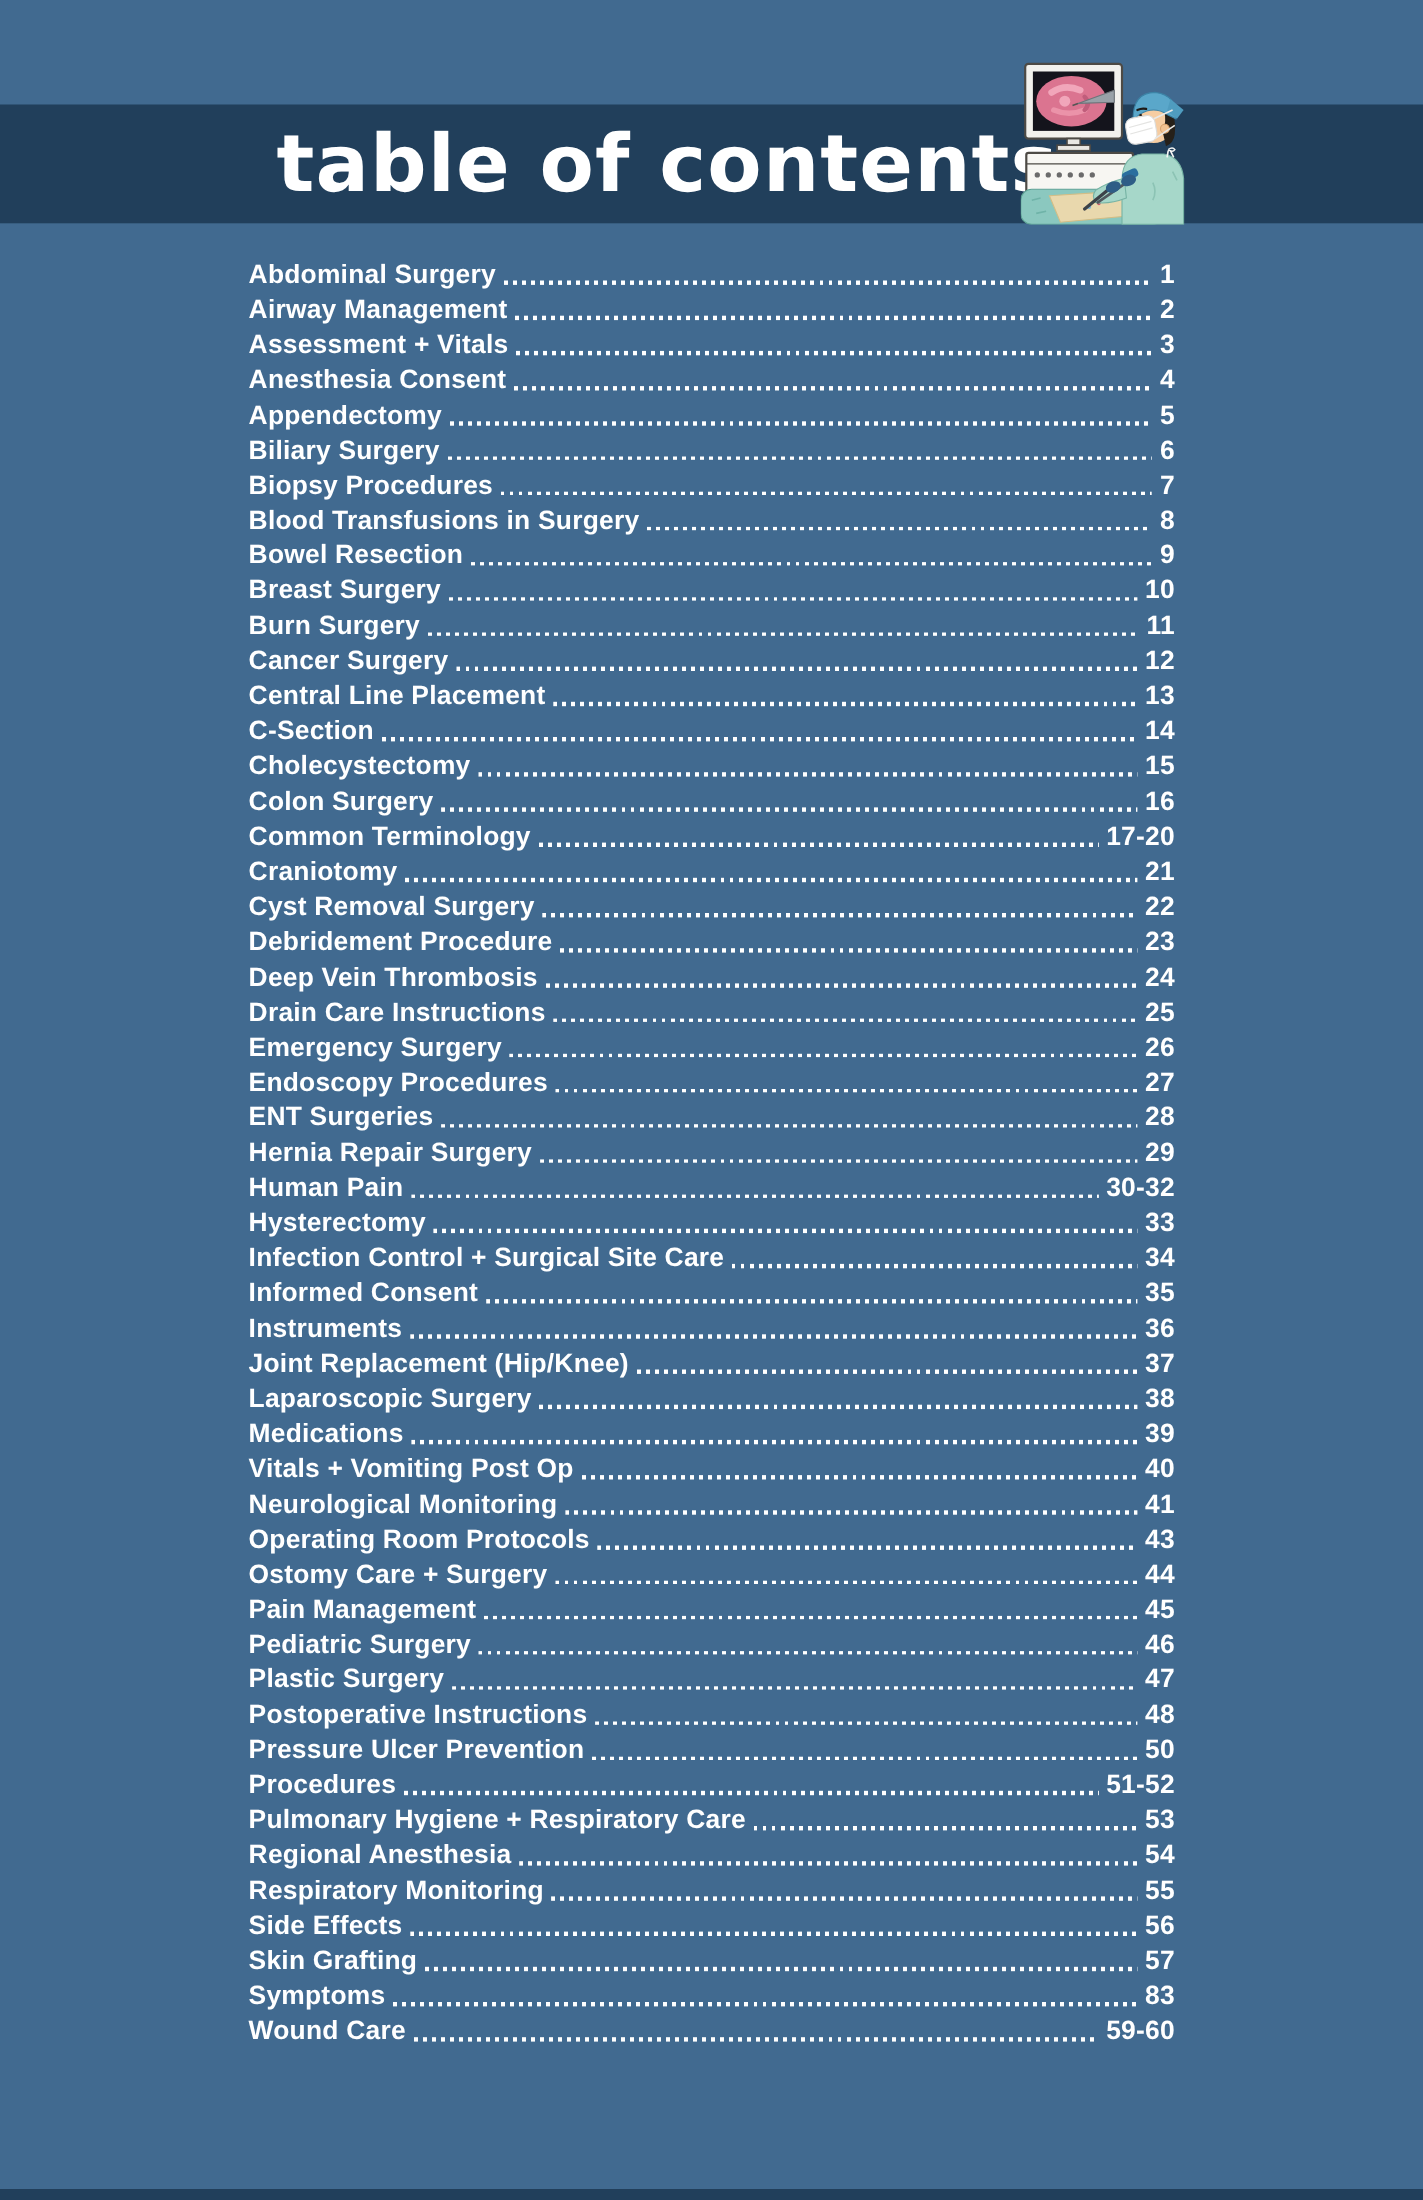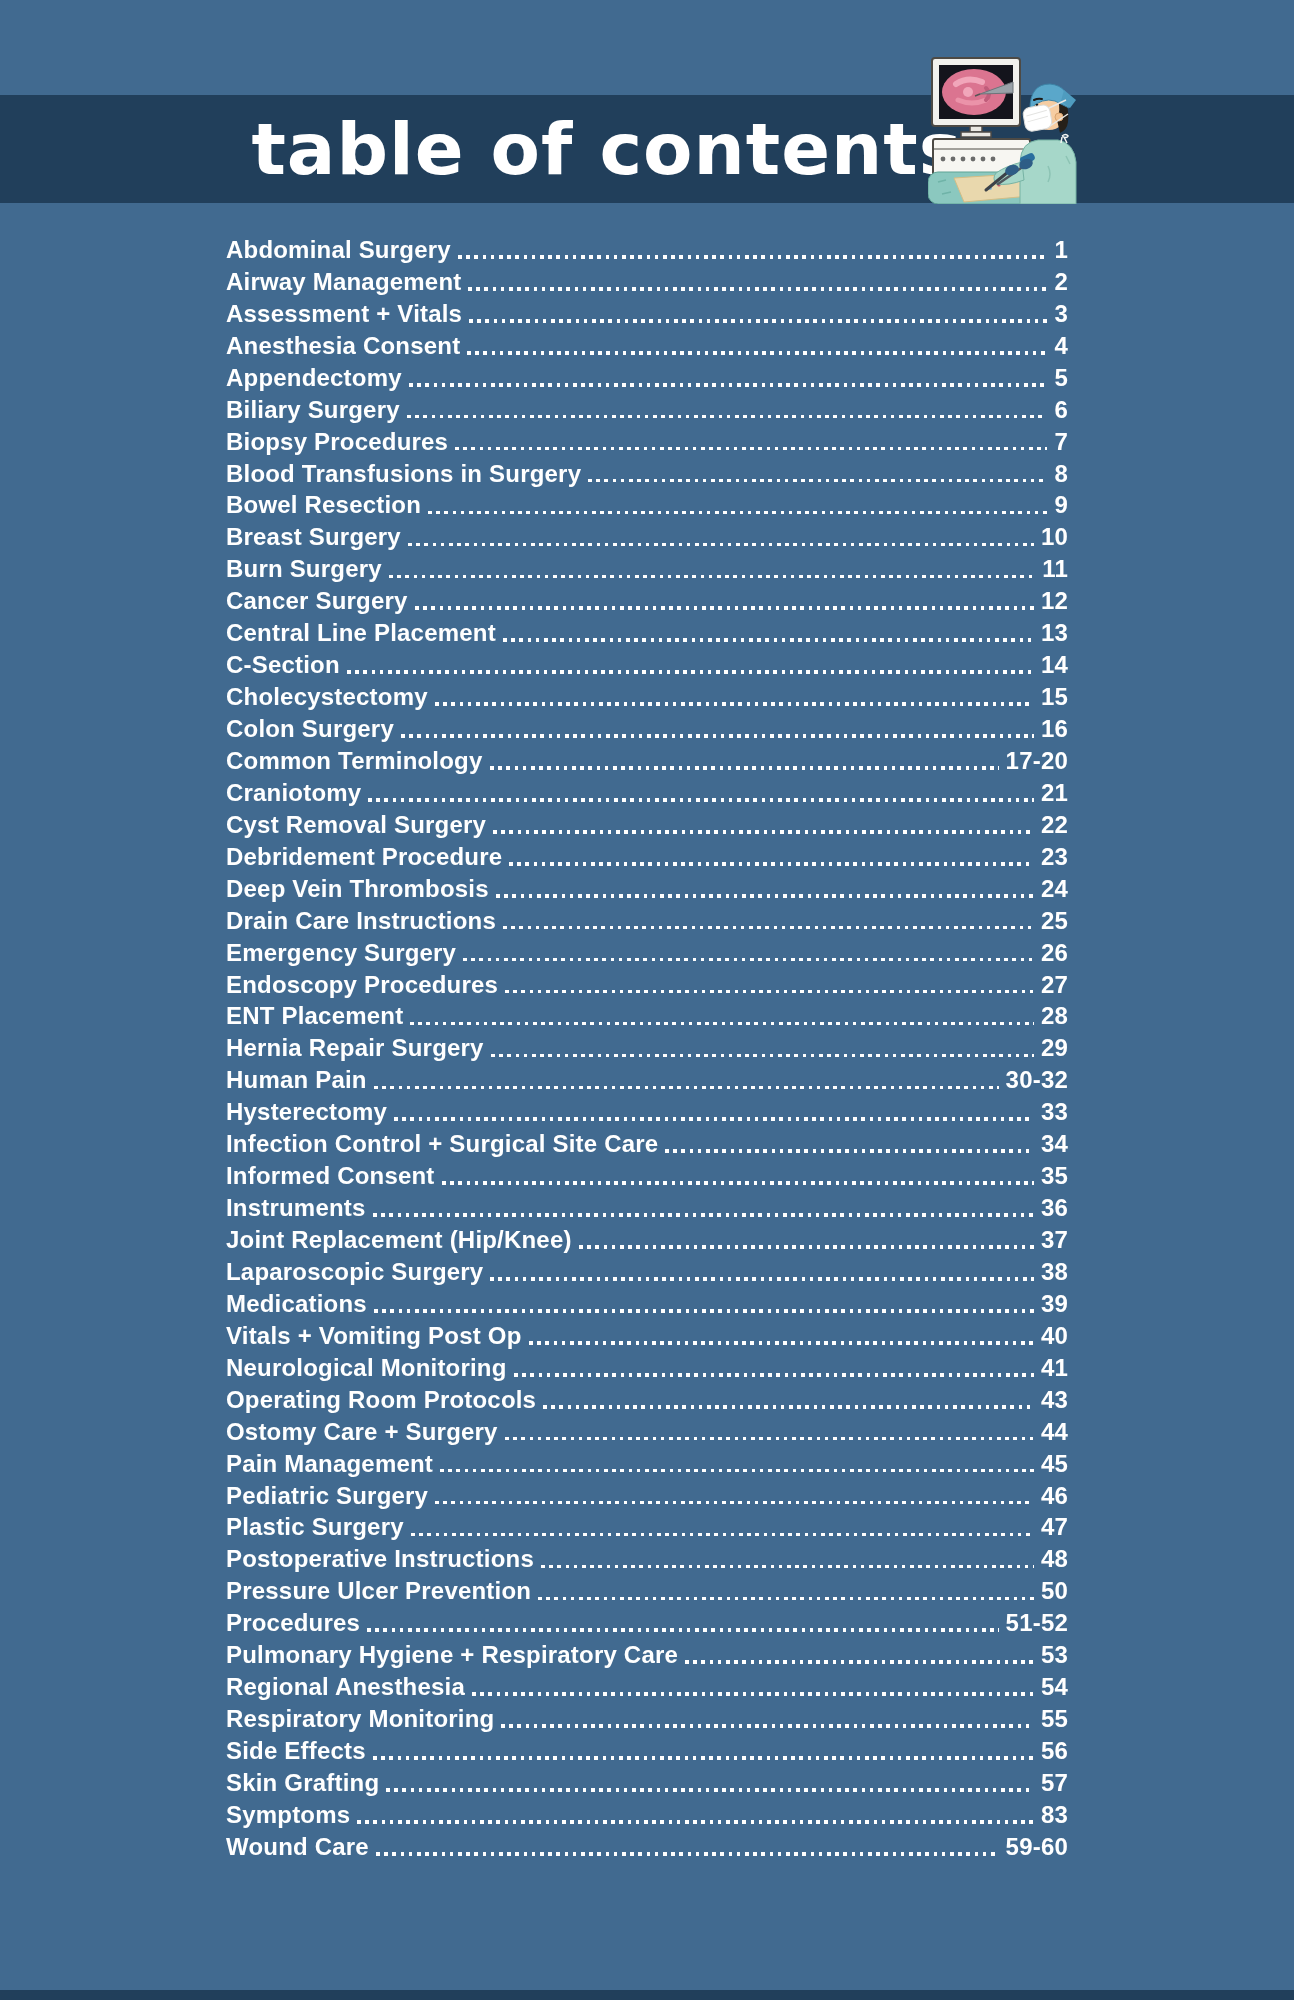--- a/index.html
+++ b/index.html
@@ -232,21 +232,21 @@
       <span class="toc-label">Emergency Surgery</span>
       <span class="toc-leader"></span>
       <span class="toc-page">26</span>
     </div>
       <div class="toc-row">
       <span class="toc-label">Endoscopy Procedures</span>
       <span class="toc-leader"></span>
       <span class="toc-page">27</span>
     </div>
       <div class="toc-row">
-      <span class="toc-label">ENT Placement</span>
+      <span class="toc-label">ENT Surgeries</span>
       <span class="toc-leader"></span>
       <span class="toc-page">28</span>
     </div>
       <div class="toc-row">
       <span class="toc-label">Hernia Repair Surgery</span>
       <span class="toc-leader"></span>
       <span class="toc-page">29</span>
     </div>
       <div class="toc-row">
       <span class="toc-label">Human Pain</span>

